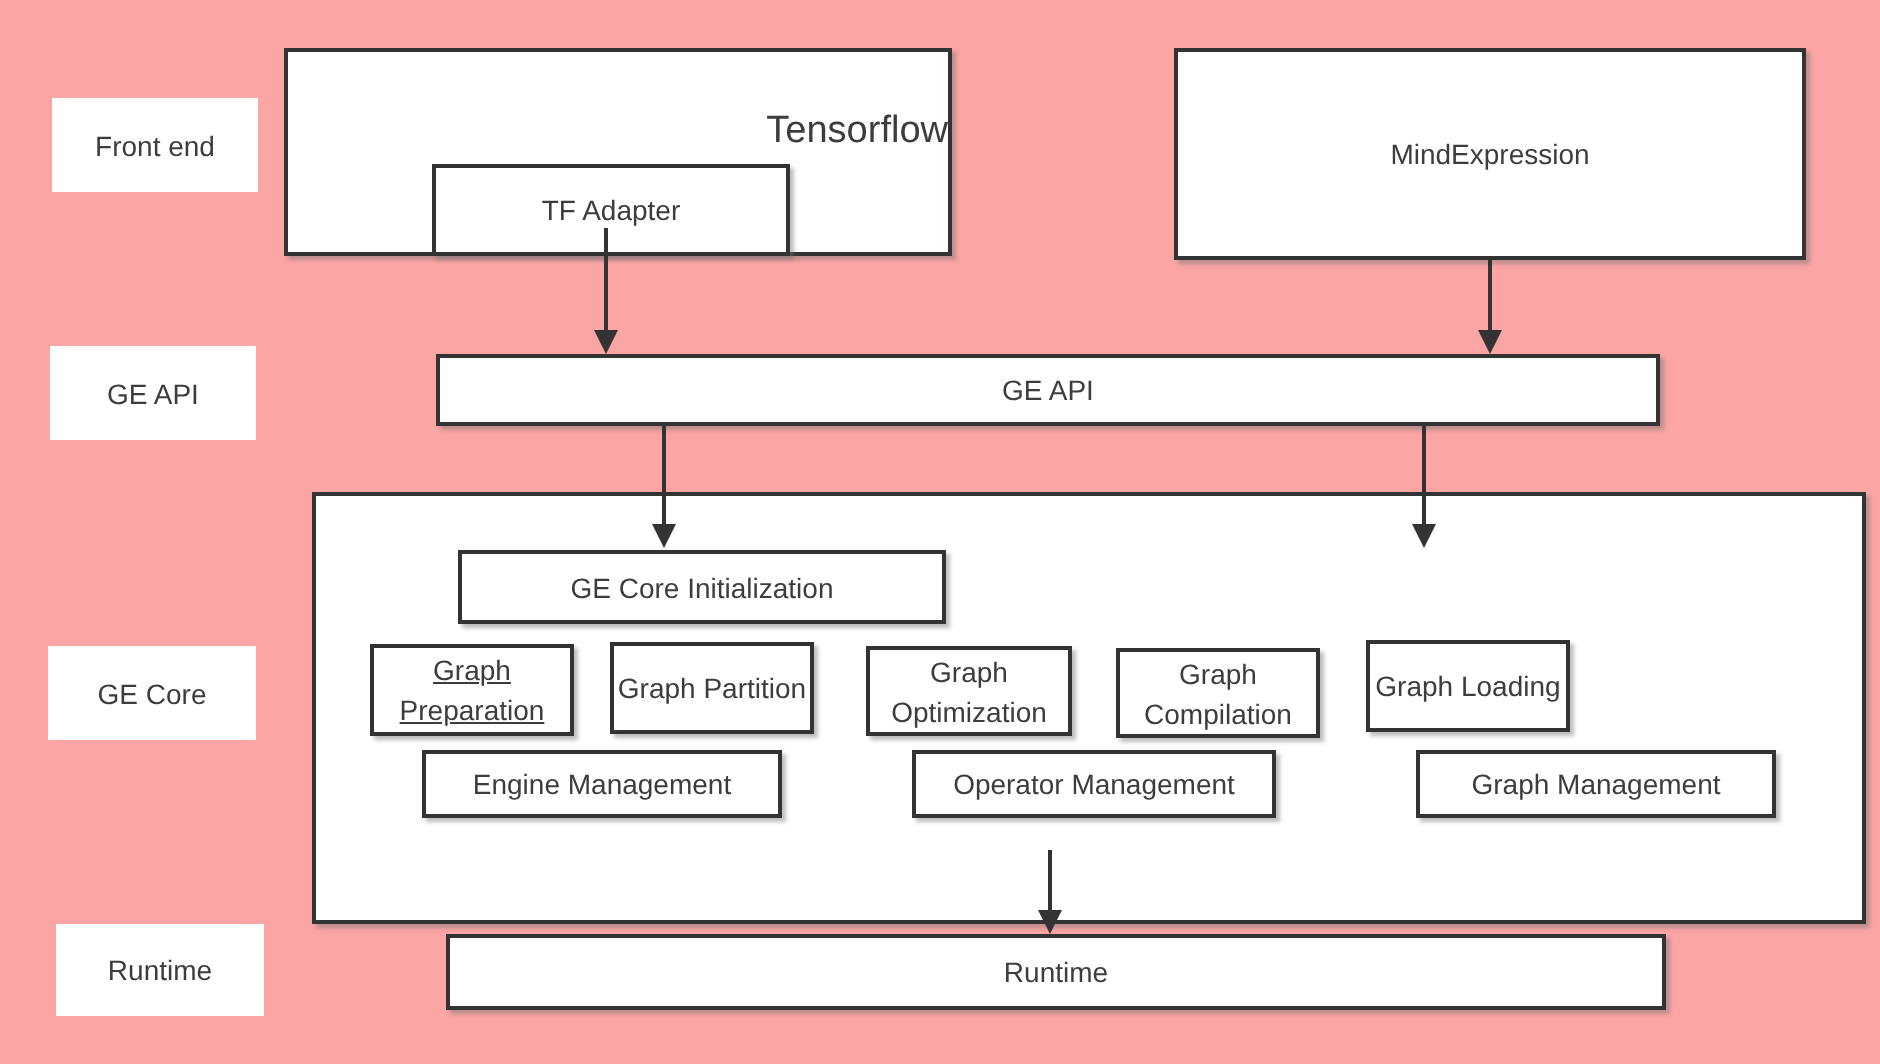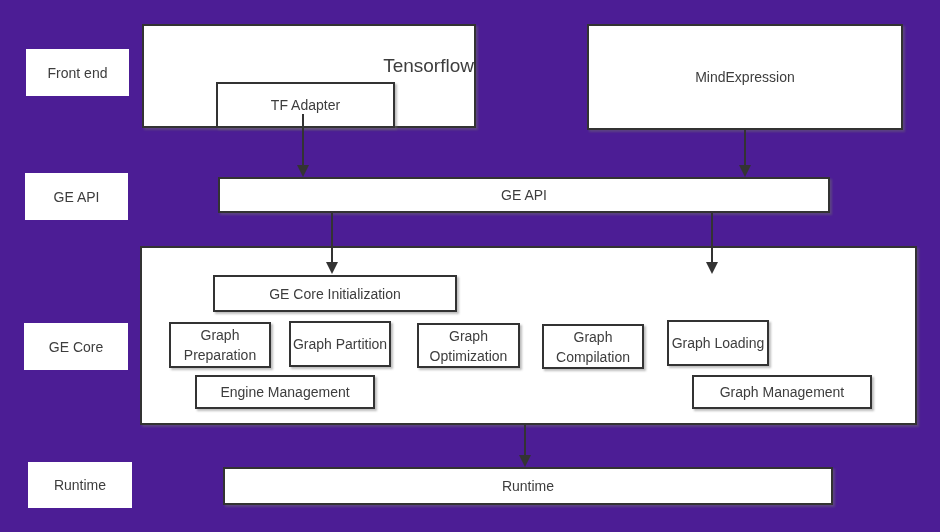--- a/index.html
+++ b/index.html
@@ -1,17 +1,17 @@
 <!DOCTYPE html>
 <html><head>
 <meta charset="utf-8">
 <style>
   html,body{margin:0;padding:0;background:#000;}
   .stage{
-    position:relative;width:940px;height:532px;background:#4c1d95;overflow:hidden;
+    position:relative;width:940px;height:532px;background:#fca5a5;overflow:hidden;
     font-family:"Liberation Sans","DejaVu Sans",sans-serif;color:#3d3d3d;
   }
   .box{
     position:absolute;background:#ffffff;box-sizing:border-box;
     display:flex;align-items:center;justify-content:center;text-align:center;
     font-size:14px;line-height:20px;color:#3d3d3d;
   }
   .bordered{border:2px solid #333333;box-shadow:2px 2px 2px rgba(110,110,110,0.45);}
   .row-label{font-size:14px;}
   .container-title{position:absolute;left:0;right:0;top:30px;text-align:right;font-size:19px;}
@@ -46,44 +46,47 @@
   </div>
 
   <div class="box bordered" style="left:587px;top:24px;width:316px;height:106px;">
     <span>MindExpression</span>
   </div>
 
   <div class="box bordered" style="left:218px;top:177px;width:612px;height:36px;">
     <span>GE API</span>
   </div>
 
-  <div class="box bordered" style="left:140px;top:246px;width:777px;height:179px;">
+  <div class="box bordered" style="left:156px;top:246px;width:777px;height:216px;">
 
     <div class="box bordered inner" style="left:71px;top:27px;width:244px;height:37px;">
       <span>GE Core Initialization</span>
     </div>
 
-    <div class="box bordered inner" style="left:27px;top:74px;width:102px;height:46px;">
+    <div class="box bordered inner" style="left:27px;top:74px;width:102px;height:46px;text-decoration:underline;">
       <span>Graph Preparation</span>
     </div>
     <div class="box bordered inner" style="left:147px;top:73px;width:102px;height:46px;">
       <span>Graph Partition</span>
     </div>
     <div class="box bordered inner" style="left:275px;top:75px;width:103px;height:45px;">
       <span>Graph Optimization</span>
     </div>
     <div class="box bordered inner" style="left:400px;top:76px;width:102px;height:45px;">
       <span>Graph Compilation</span>
     </div>
     <div class="box bordered inner" style="left:525px;top:72px;width:102px;height:46px;">
       <span>Graph Loading</span>
     </div>
 
     <div class="box bordered inner" style="left:53px;top:127px;width:180px;height:34px;">
       <span>Engine Management</span>
+    </div>
+    <div class="box bordered inner" style="left:298px;top:127px;width:182px;height:34px;">
+      <span>Operator Management</span>
     </div>
     <div class="box bordered inner" style="left:550px;top:127px;width:180px;height:34px;">
       <span>Graph Management</span>
     </div>
   </div>
 
   <div class="box bordered" style="left:223px;top:467px;width:610px;height:38px;">
     <span>Runtime</span>
   </div>
 

